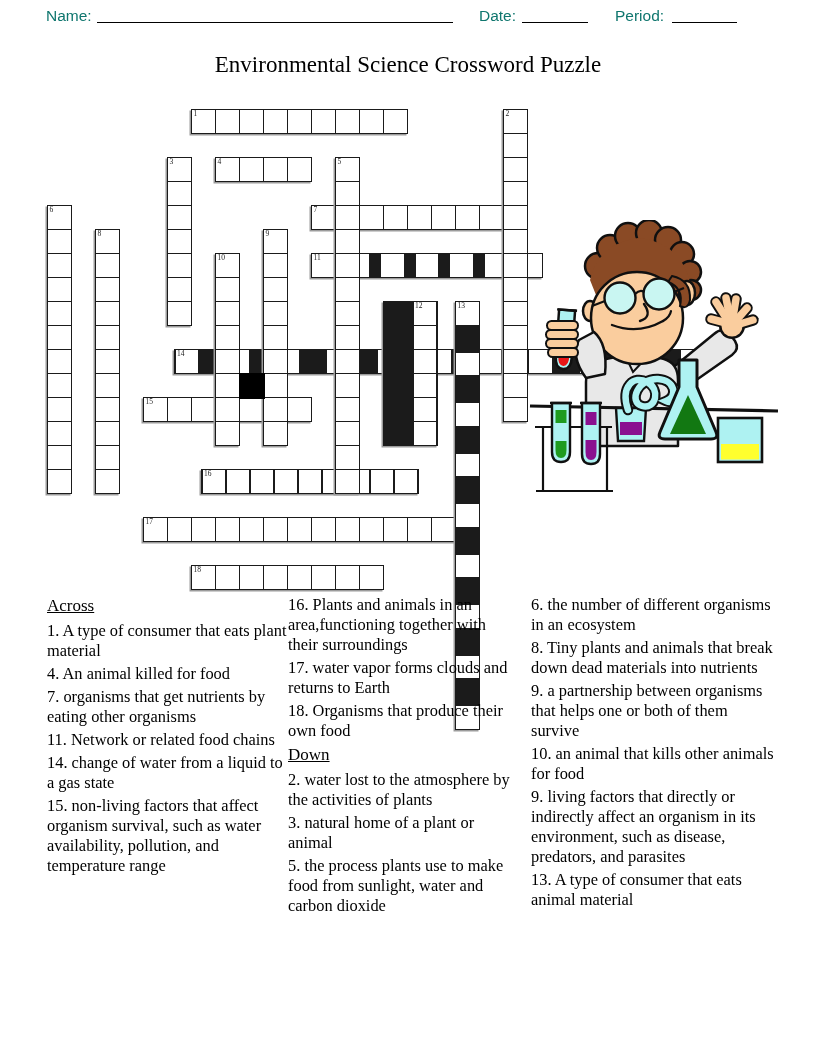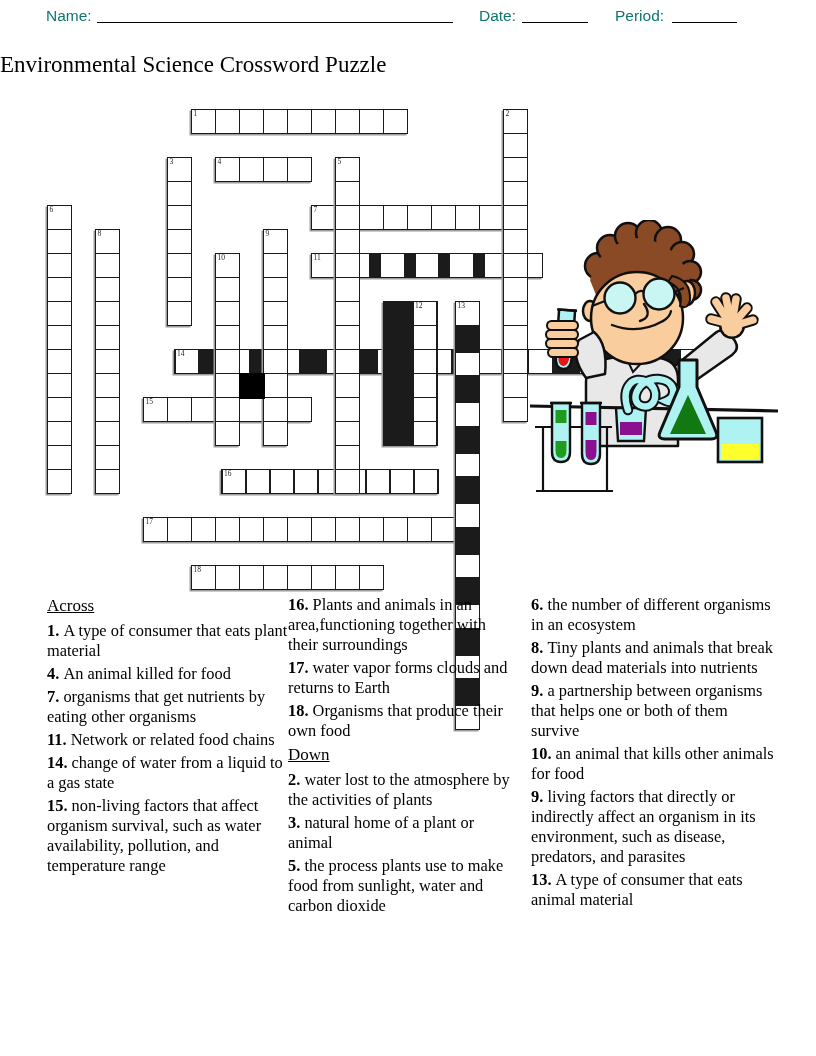--- a/index.html
+++ b/index.html
@@ -1,31 +1,31 @@
 <!DOCTYPE html>
 <html><head>
 <meta charset="utf-8">
 <style>
   html,body{margin:0;padding:0;}
   body{width:816px;height:1056px;background:#fff;position:relative;overflow:hidden;
        font-family:"Liberation Serif",serif;color:#000;}
   .hlabel{position:absolute;top:7px;font:15.5px "Liberation Sans",sans-serif;color:#0f766e;}
   .hline{position:absolute;top:7px;height:15px;border-bottom:1.6px solid #000;}
-  .title{position:absolute;top:52px;left:0;width:816px;text-align:left;
+  .title{position:absolute;top:52px;left:0;width:816px;text-align:center;
          font:23px "Liberation Serif",serif;}
   #board{position:absolute;left:0;top:0;width:816px;height:600px;}
   .word{position:absolute;display:grid;gap:1.5px;padding:1.5px;background:#1b1b1b;
         box-shadow:-1.5px 1.5px 0 #9c9c9c;}
   .word.across{grid-auto-flow:column;}
   .cell{width:22.5px;height:22.5px;background:#fff;position:relative;}
   .cellnum{position:absolute;top:-1px;left:1.5px;font:7.5px "Liberation Serif",serif;color:#222;}
   .black-cell{position:absolute;width:25.5px;height:25.5px;background:#000;}
   .clue-col{position:absolute;font:16.4px/20px "Liberation Serif",serif;}
   .clue{margin:0 0 3px 0;}
-  .clue b{font-weight:bold;}
+  .clue b{font-weight:normal;}
   .clue-heading{font-size:17px;line-height:22px;font-weight:normal;
                 text-decoration:underline;margin:0 0 4px 0;}
 </style>
 </head>
 <body style="--skin: #FACD9E; --hair: #8A4A25; --coat: #E8E8E8; --lens: #C9F6F2; --cyan: #AEF2F2; --red: #E81515; --green: #1F9B1F; --dgreen: #127812; --purple: #8A1090; --yellow: #FFFF2E;">
 
 <span class="hlabel" style="left:46px">Name:</span>
 <span class="hline" style="left:97px;width:356px"></span>
 <span class="hlabel" style="left:479px">Date:</span>
 <span class="hline" style="left:522px;width:66px"></span>
@@ -99,21 +99,21 @@
       <div class="cell">
         <span class="cellnum">15</span>
       </div>
       <div class="cell"></div>
       <div class="cell"></div>
       <div class="cell"></div>
       <div class="cell"></div>
       <div class="cell"></div>
       <div class="cell"></div>
     </div>
-    <div class="word across" style="left: 221px; top: 468.5px; grid-template-columns: repeat(9, 22.5px);">
+    <div class="word across" style="left: 201px; top: 468.5px; grid-template-columns: repeat(9, 22.5px);">
       <div class="cell">
         <span class="cellnum">16</span>
       </div>
       <div class="cell"></div>
       <div class="cell"></div>
       <div class="cell"></div>
       <div class="cell"></div>
       <div class="cell"></div>
       <div class="cell"></div>
       <div class="cell"></div>

